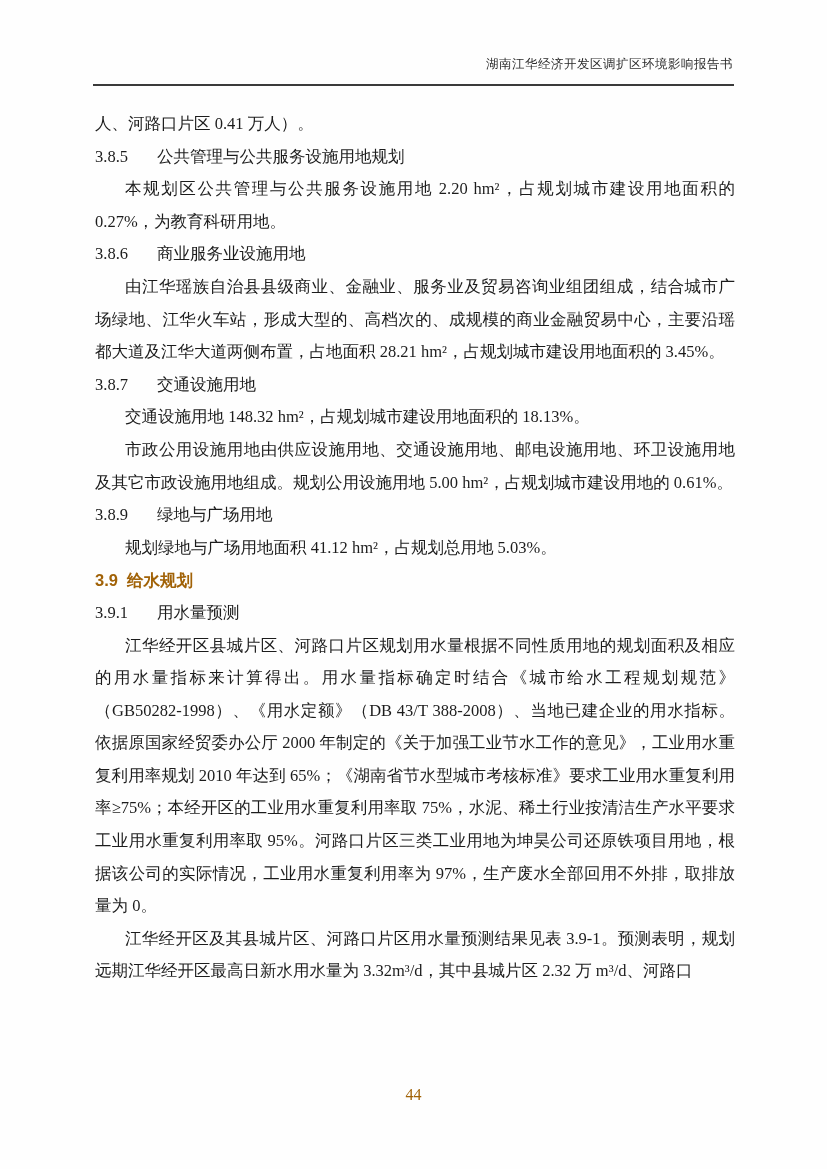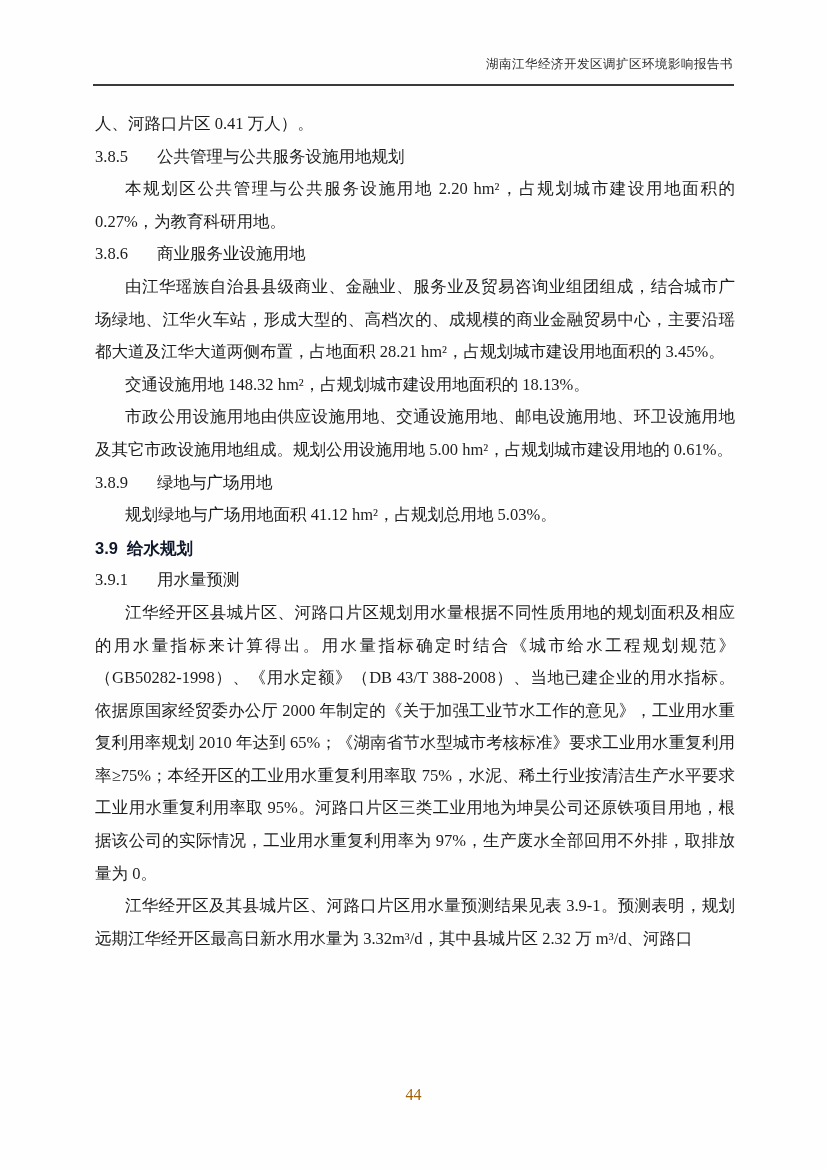--- a/index.html
+++ b/index.html
@@ -64,21 +64,21 @@
     text-align: justify;
     text-align-last: left;
     text-indent: 0;
   }
   .h3 .h-num { display: inline-block; }
   .h3 .h-title { margin-left: 29px; }
   .h2 {
     font-family: "Liberation Sans", "DejaVu Sans", sans-serif;
     font-weight: 700;
     font-size: 16.5px;
-    color: #0f172a;
+    color: #a16207;
   }
   .h2 .h-title { margin-left: 9px; }
   
   .footer {
     position: absolute;
     left: 0;
     right: 0;
     top: 1086px;
     text-align: center;
   }
@@ -102,20 +102,21 @@
     <p class="para-cont">人、河路口片区 0.41 万人）。</p>
 
     <p class="h3"><span class="h-num">3.8.5</span><span class="h-title">公共管理与公共服务设施用地规划</span></p>
 
     <p class="para">本规划区公共管理与公共服务设施用地 2.20 hm²，占规划城市建设用地面积的 0.27%，为教育科研用地。</p>
 
     <p class="h3"><span class="h-num">3.8.6</span><span class="h-title">商业服务业设施用地</span></p>
 
     <p class="para">由江华瑶族自治县县级商业、金融业、服务业及贸易咨询业组团组成，结合城市广场绿地、江华火车站，形成大型的、高档次的、成规模的商业金融贸易中心，主要沿瑶都大道及江华大道两侧布置，占地面积 28.21 hm²，占规划城市建设用地面积的 3.45%。</p>
 
+    <p class="h3"><span class="h-num">3.8.7</span><span class="h-title">交通设施用地</span></p>
 
     <p class="para">交通设施用地 148.32 hm²，占规划城市建设用地面积的 18.13%。</p>
 
 
     <p class="para">市政公用设施用地由供应设施用地、交通设施用地、邮电设施用地、环卫设施用地及其它市政设施用地组成。规划公用设施用地 5.00 hm²，占规划城市建设用地的 0.61%。</p>
 
     <p class="h3"><span class="h-num">3.8.9</span><span class="h-title">绿地与广场用地</span></p>
 
     <p class="para">规划绿地与广场用地面积 41.12 hm²，占规划总用地 5.03%。</p>
 

